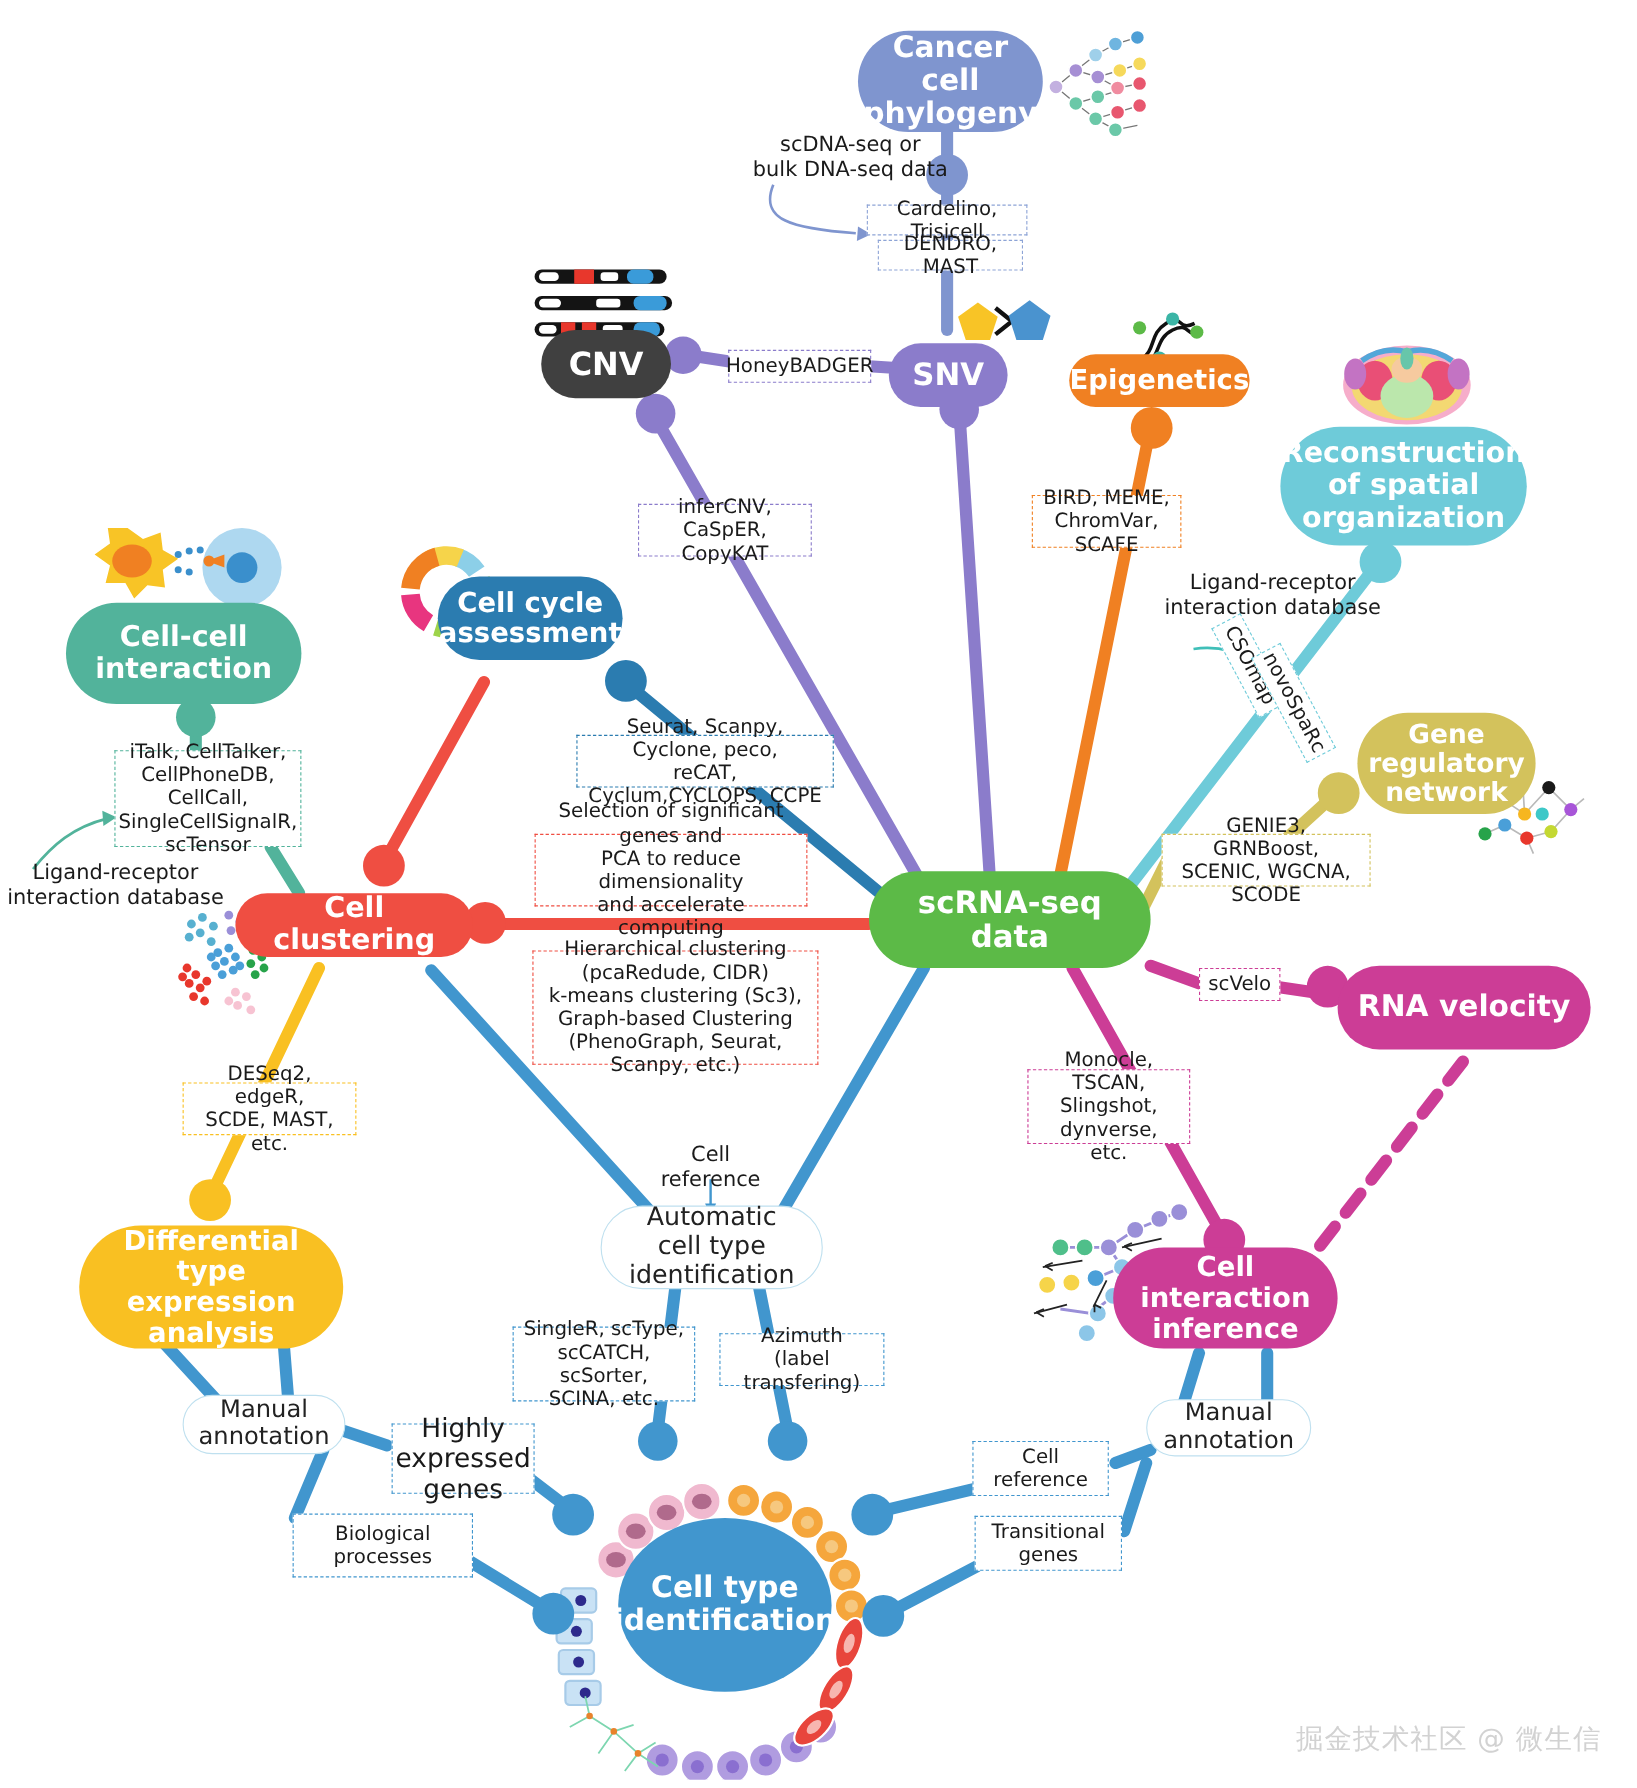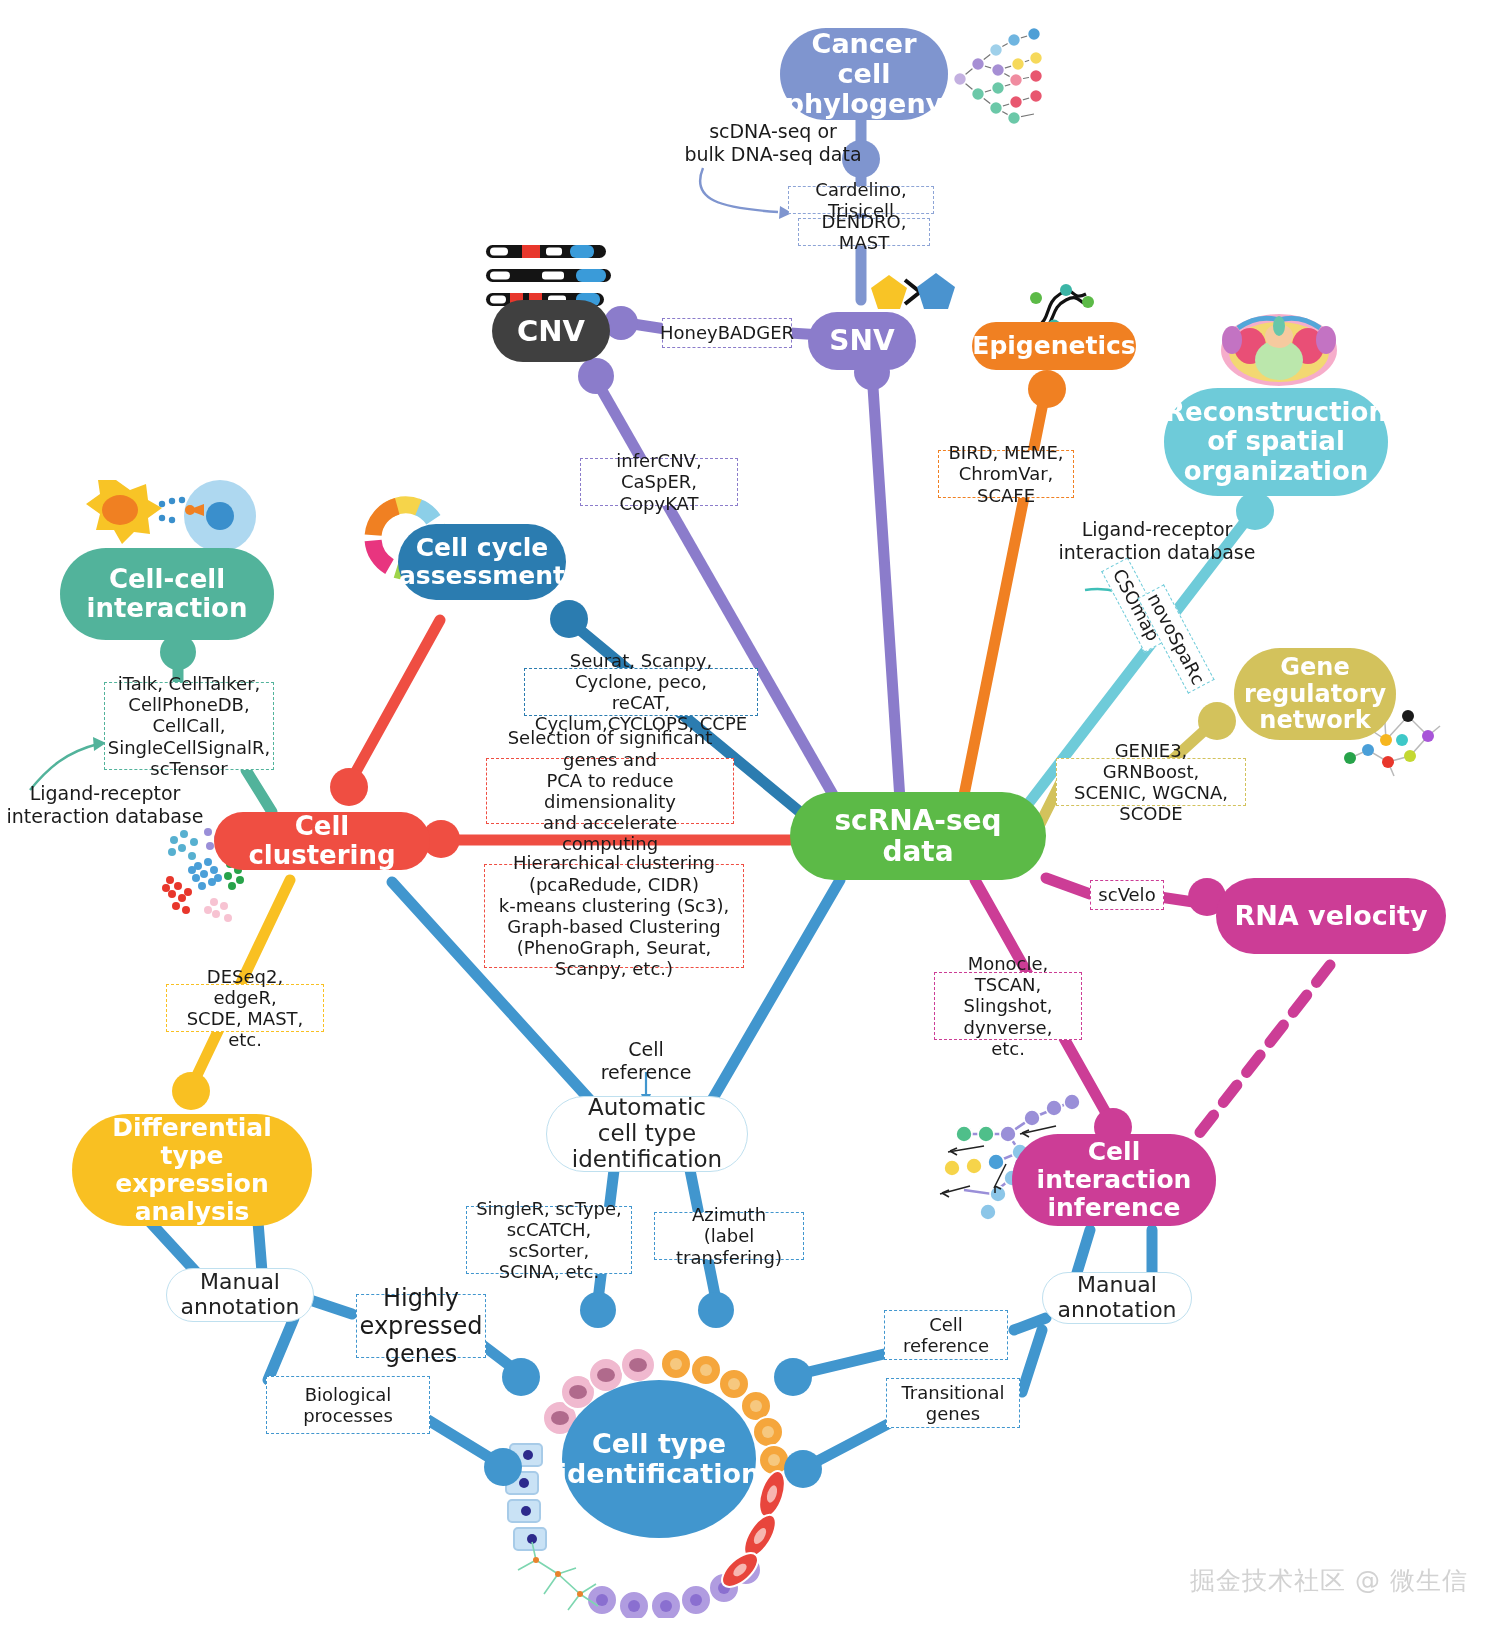--- a/index.html
+++ b/index.html
@@ -13,21 +13,21 @@
         border-radius:999px;box-sizing:border-box;padding:6px 14px;}
   .node.white{background:#fff;color:#222;font-weight:normal;border:1.6px solid #bfe0ef;}
 
   .tagbox{position:absolute;box-sizing:border-box;display:flex;align-items:center;
           justify-content:center;text-align:center;background:#fff;color:#1a1a1a;
           font-size:19px;line-height:1.18;padding:5px 9px;border:1.7px dashed #8da4d6;}
   .plain{position:absolute;color:#1a1a1a;text-align:center;line-height:1.2;font-size:19px;}
 
   .dot{position:absolute;border-radius:50%;}
   .deco{position:absolute;}
-  .watermark{position:absolute;right:20px;bottom:28px;color:#d2d2d2;font-size:25px;
+  .watermark{position:absolute;right:32px;bottom:28px;color:#d2d2d2;font-size:25px;
              letter-spacing:1px;white-space:nowrap;margin-top:44px;}
 </style>
 </head>
 <body>
 
 <div id="stage">
 
   <svg id="wires" viewBox="0 0 1488 1625">
     <g fill="none" stroke-linecap="round">
 

